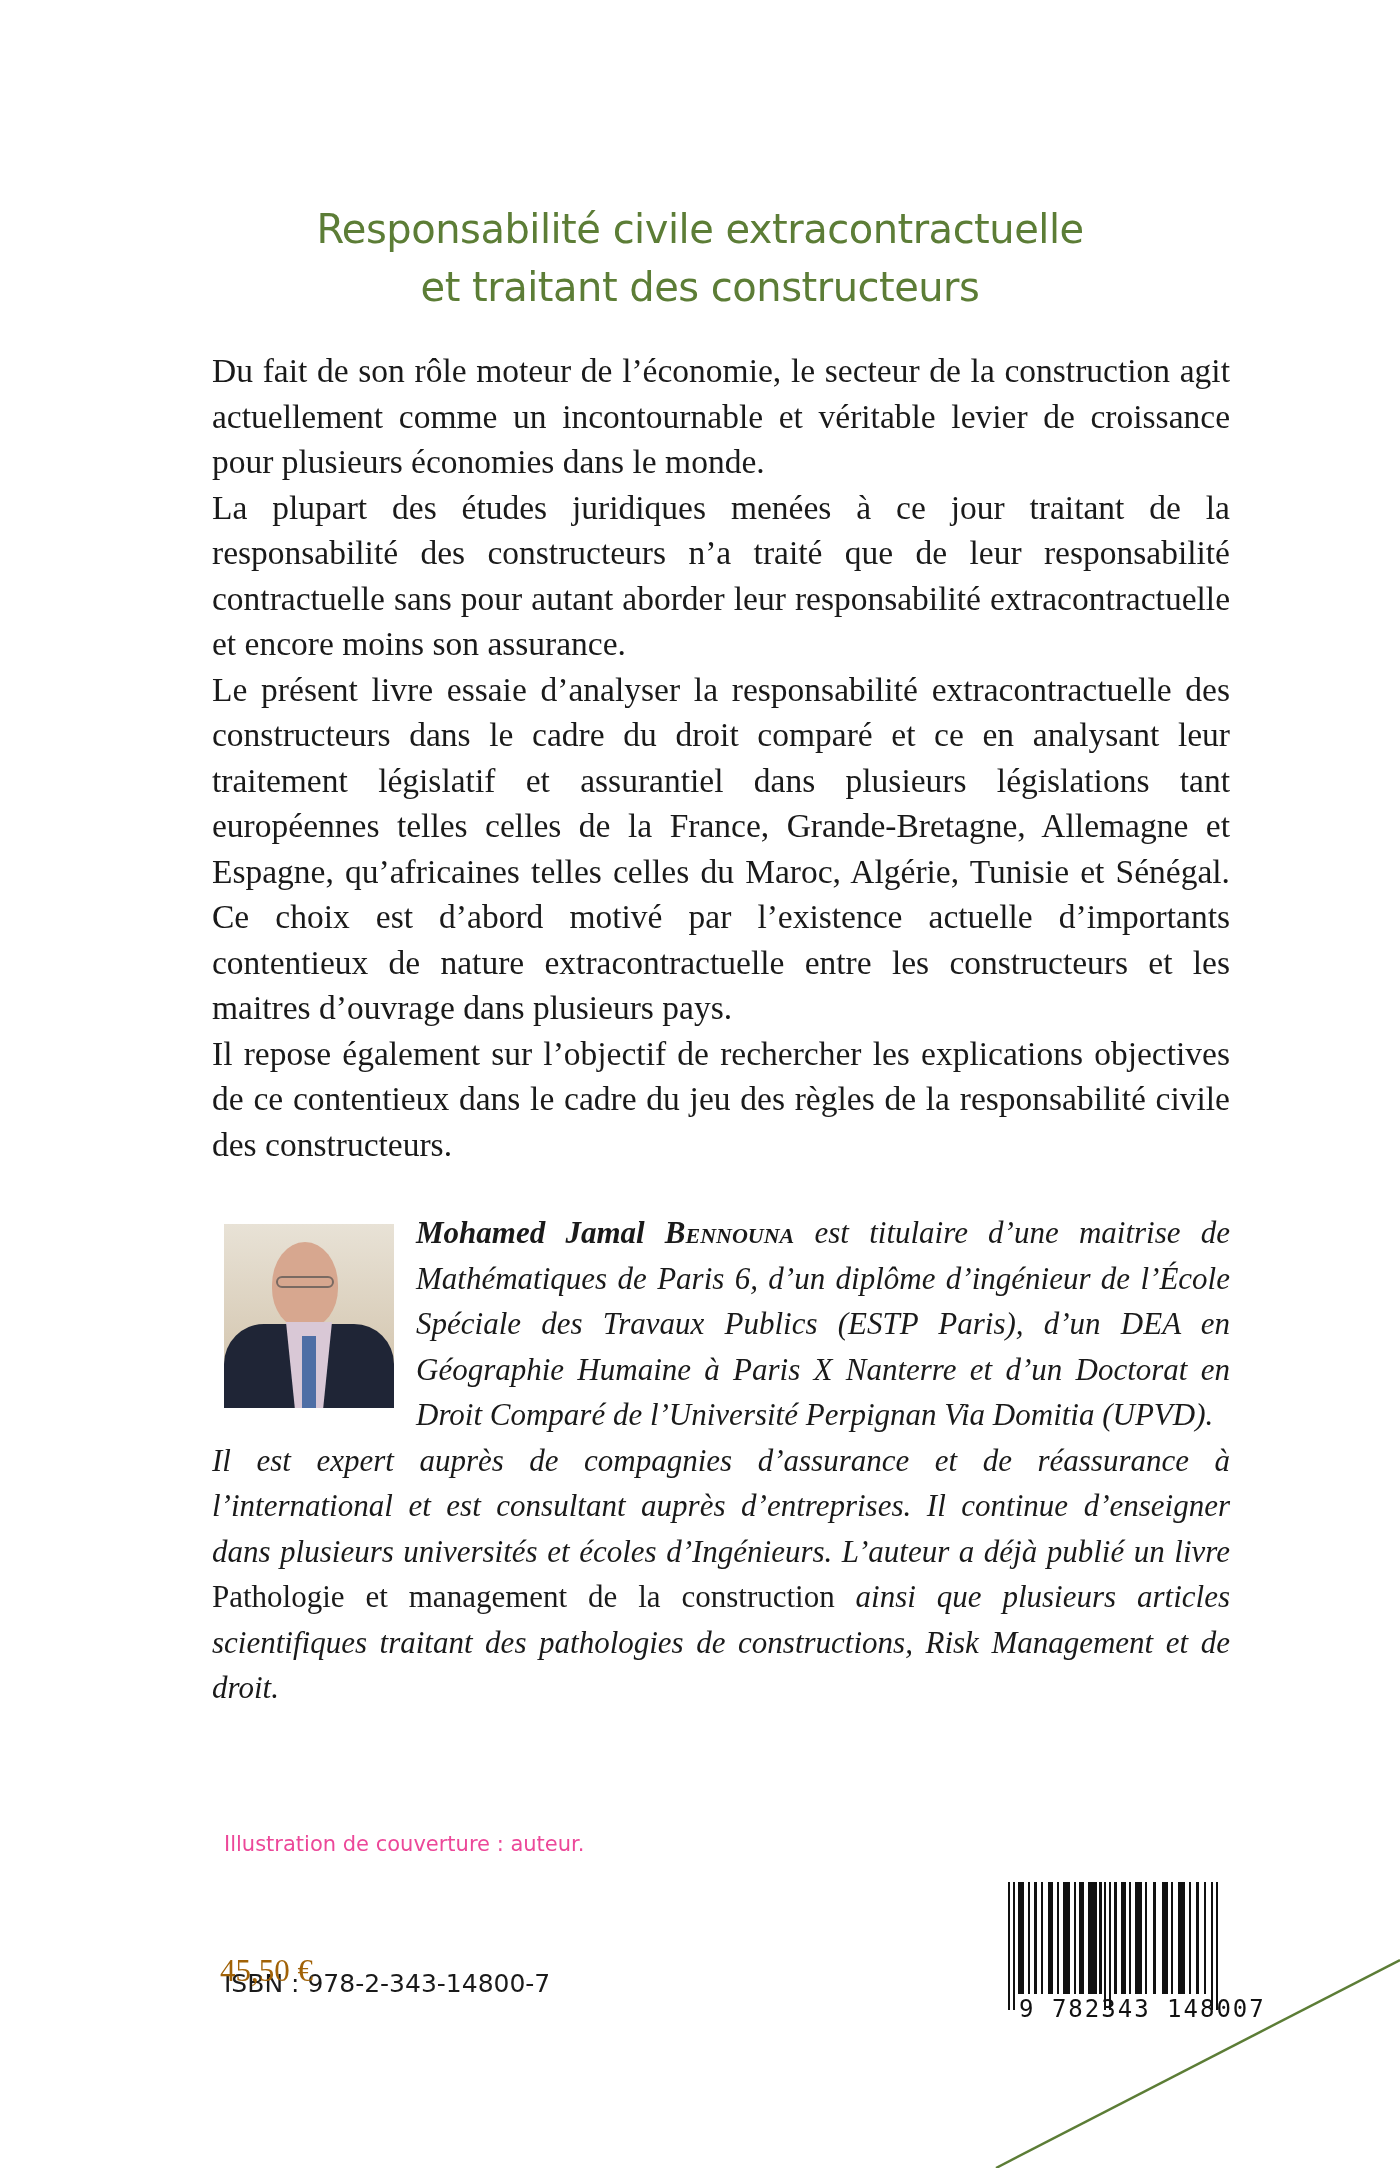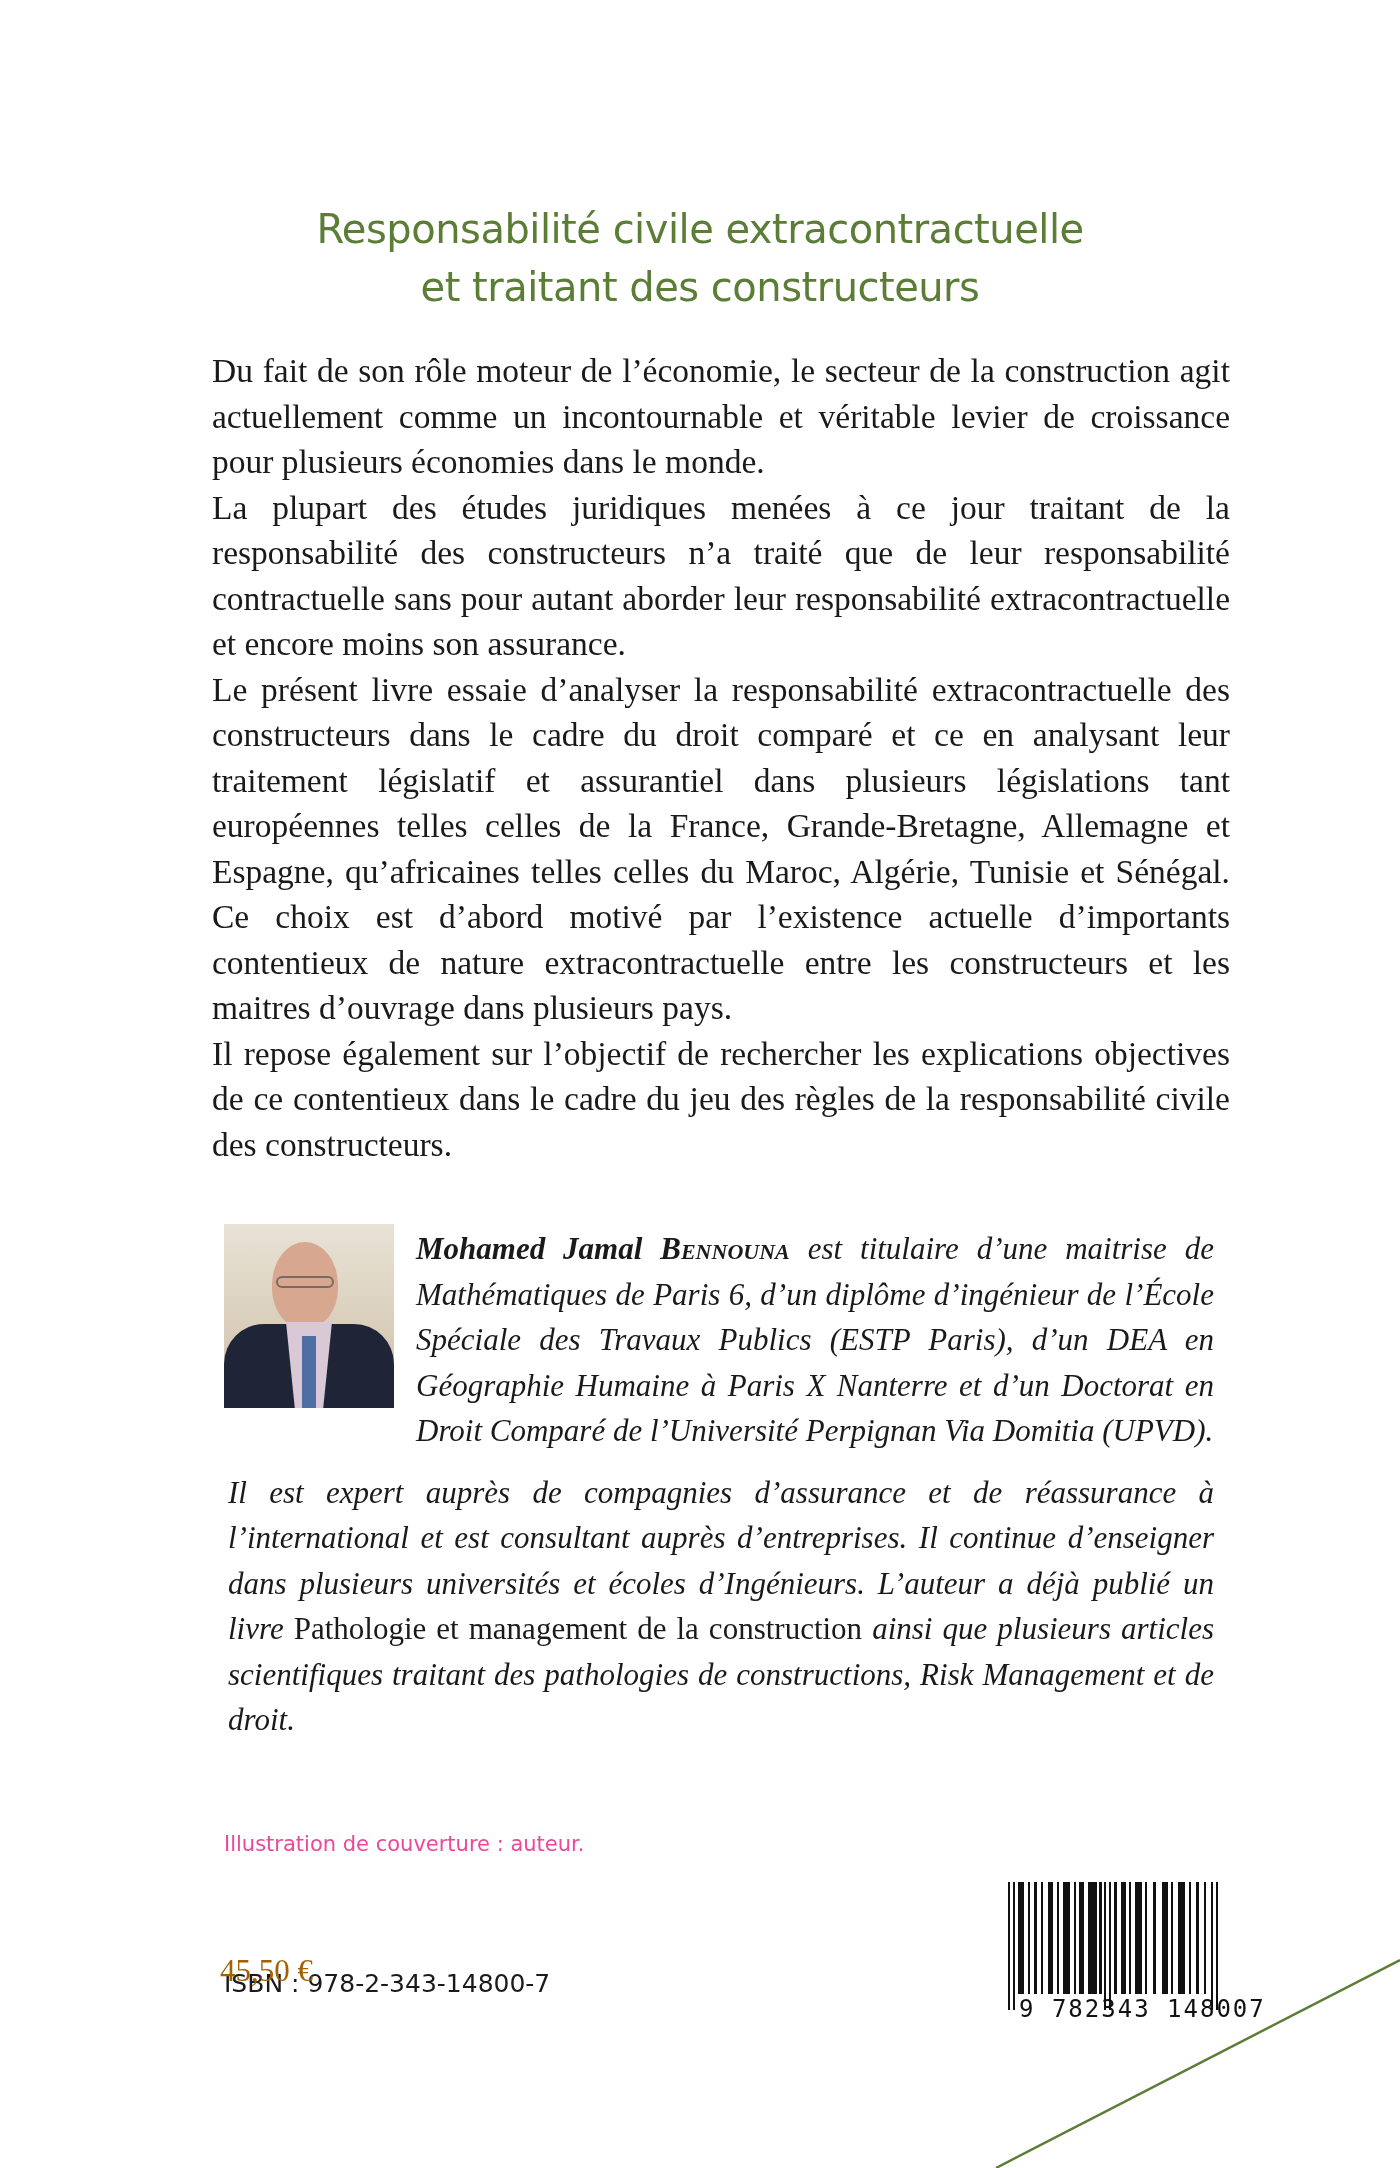--- a/index.html
+++ b/index.html
@@ -15,21 +15,21 @@
     position: absolute; left: 212px; top: 348px; width: 1018px;
     font-family: "Liberation Serif", serif; font-size: 33.5px;
     line-height: 45.5px; color: #1a1a1a; text-align: justify;
   }
   .blurb p { margin: 0; }
   .author {
     position: absolute; left: 212px; top: 1210px; width: 1018px;
     font-family: "Liberation Serif", serif; font-style: italic;
     font-size: 31px; line-height: 45.5px; color: #1a1a1a; text-align: justify;
   }
-  .author p { margin: 16px; }
+  .author p { margin: 0; }
   .photo {
     float: left; width: 170px; height: 184px; margin: 14px 22px 4px 12px;
     position: relative; overflow: hidden;
     background: linear-gradient(180deg, #e8e2d6 0%, #d9cdb9 60%, #cdbfa9 100%);
   }
   .photo .head {
     position: absolute; left: 48px; top: 18px; width: 66px; height: 86px;
     border-radius: 50% 50% 46% 46%; background: #d7a78f;
   }
   .photo .glasses {

